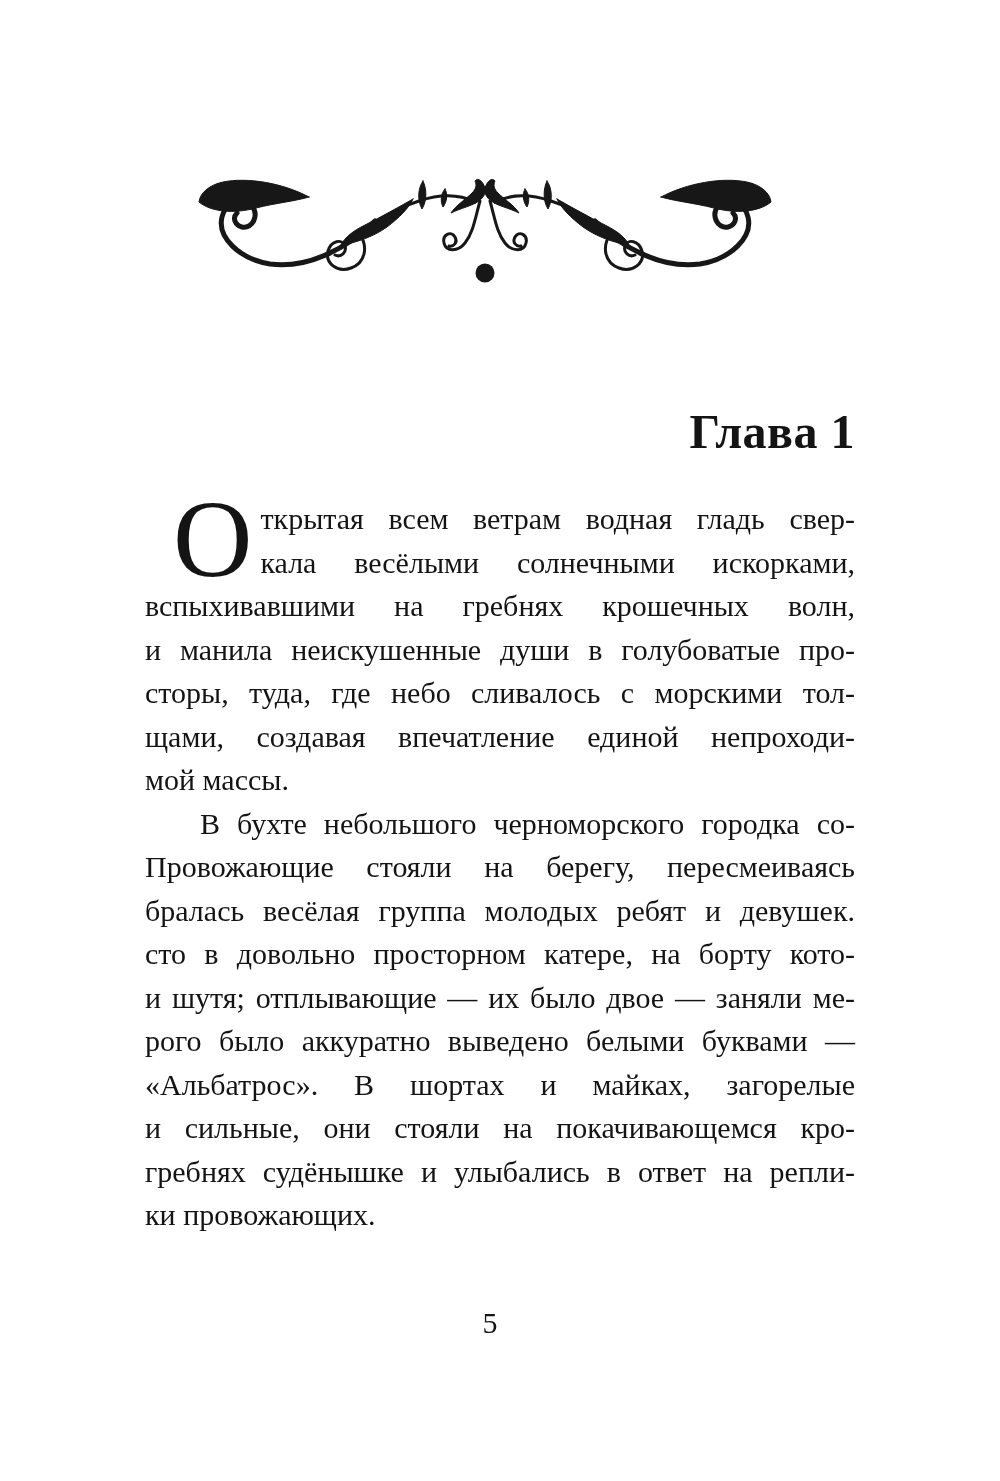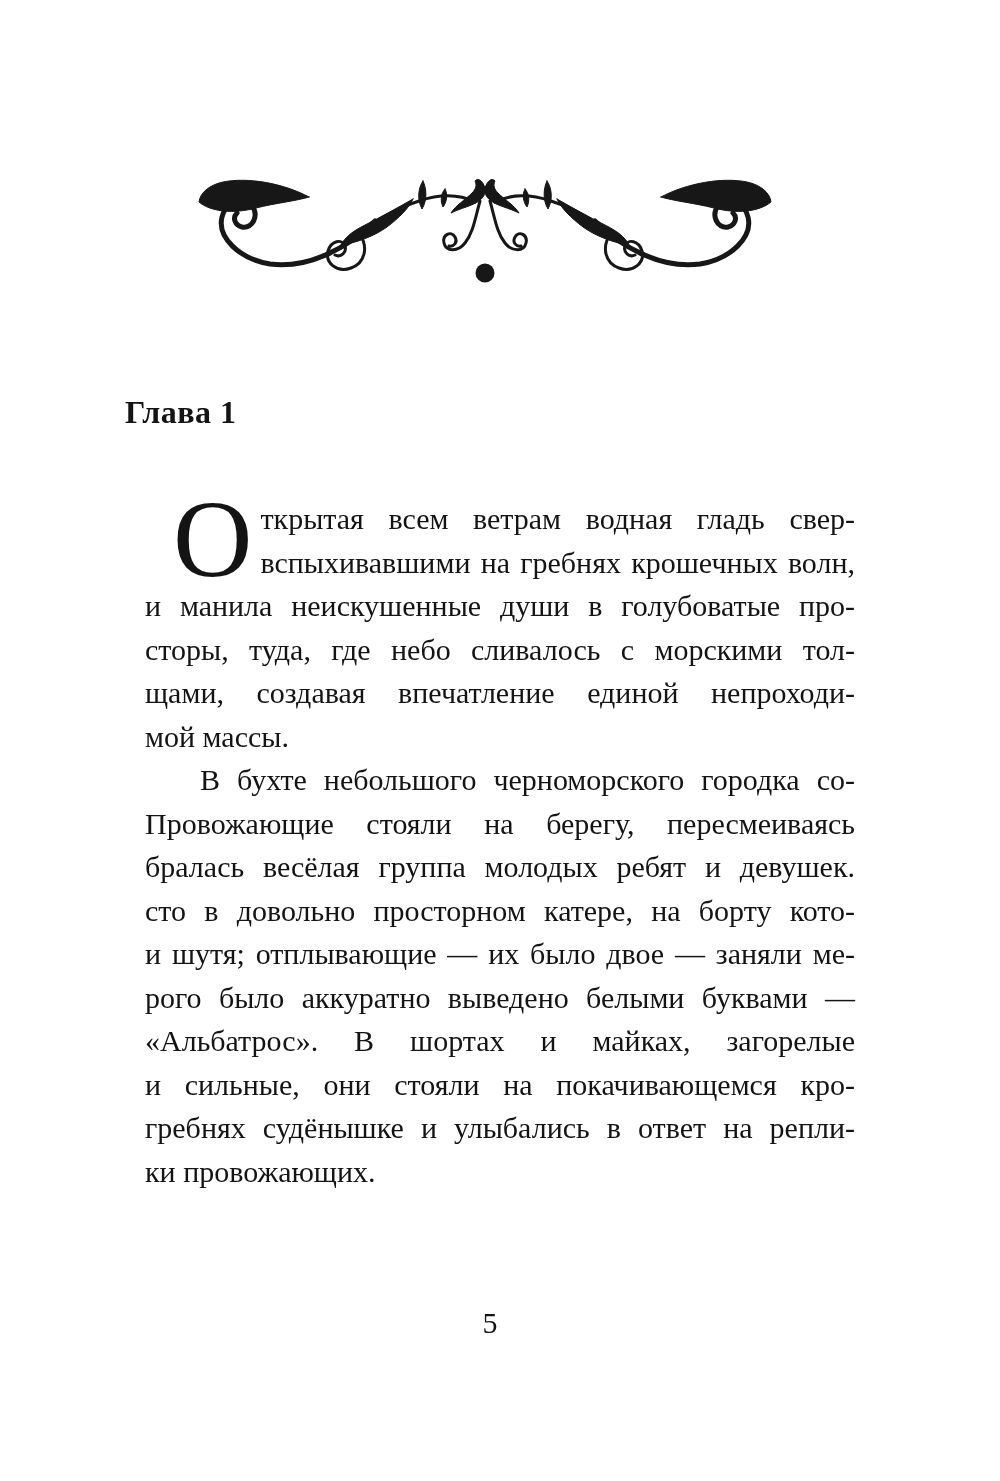--- a/index.html
+++ b/index.html
@@ -17,22 +17,22 @@
     left:195px;
     top:175px;
     width:580px;
     height:115px;
   }
   .chapter-title {
     position:absolute;
     left:125px;
     top:374px;
     width:730px;
-    text-align:left;
-    font-size:32px;
+    text-align:right;
+    font-size:48px;
     font-weight:bold;
     line-height:1.1;
     letter-spacing:0.5px;
   }
   .body-text {
     position:absolute;
     left:125px;
     top:497px;
     width:730px;
     font-size:30px;
@@ -97,20 +97,21 @@
     <circle cx="290" cy="98" r="9.5" fill="#171717"></circle>
   </svg>
 
   <h1 class="chapter-title">Глава 1</h1>
 
   <div class="body-text">
 
     <div class="paragraph">
       <div class="drop-cap">О</div>
       <div class="line">ткрытая всем ветрам водная гладь свер-</div>
+      <div class="line">кала весёлыми солнечными искорками,</div>
       <div class="line">вспыхивавшими на гребнях крошечных волн,</div>
       <div class="line">и манила неискушенные души в голубоватые про-</div>
       <div class="line">сторы, туда, где небо сливалось с морскими тол-</div>
       <div class="line">щами, создавая впечатление единой непроходи-</div>
       <div class="line last">мой массы.</div>
     </div>
 
     <div class="paragraph">
       <div class="line indent">В бухте небольшого черноморского городка со-</div>
       <div class="line">Провожающие стояли на берегу, пересмеиваясь</div>

